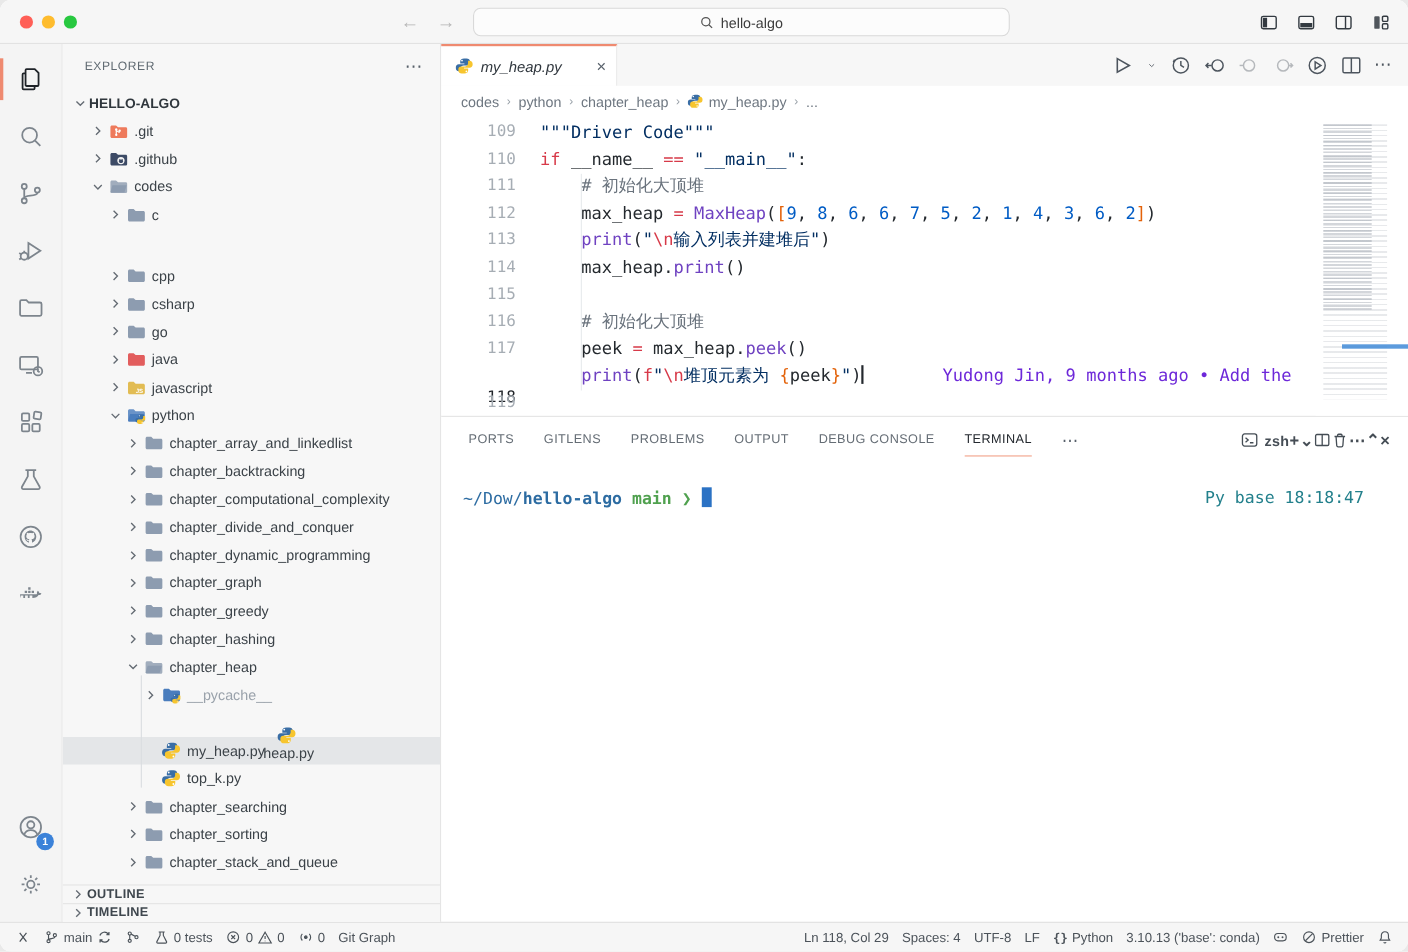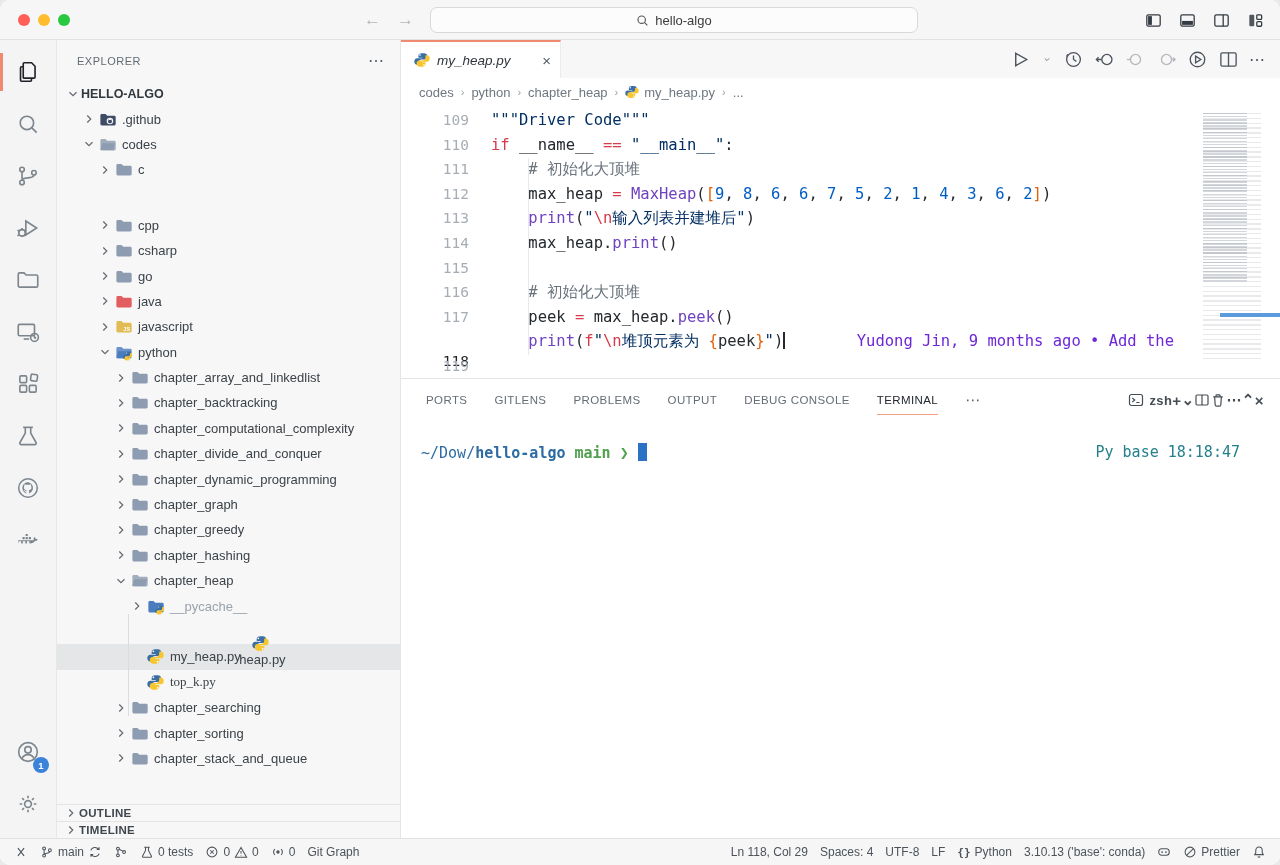--- a/index.html
+++ b/index.html
@@ -289,20 +289,39 @@
             <span class="lbl">HELLO-ALGO</span>
           </div>
           <div class="trow" style="padding-left: 24px;">
             <span class="chev">
               <svg viewBox="0 0 16 16" fill="none" stroke="currentColor" stroke-width="1.4">
                 <path d="M6 4l4 4-4 4"></path>
               </svg>
             </span>
             <span class="ficon">
               <svg viewBox="0 0 16 16">
+                <path fill="#EE7A5C" fill-opacity="1" d="M1.3 4.2c0-.7.6-1.3 1.3-1.3h3.5l1.7 1.6h6.6c.7 0 1.3.6 1.3 1.3v6.5c0 .7-.6 1.3-1.3 1.3H2.6c-.7 0-1.3-.6-1.3-1.3z"></path>
+                <g stroke="#fff" stroke-width="1" fill="none">
+                  <path d="M6.3 6.8v3.4M6.3 7c.1 1.4 2.6.6 2.7 2.2"></path>
+                </g>
+                <circle cx="6.3" cy="6.3" r="1" fill="#fff"></circle>
+                <circle cx="6.3" cy="10.9" r="1" fill="#fff"></circle>
+                <circle cx="9.2" cy="7.4" r="1" fill="#fff"></circle>
+              </svg>
+            </span>
+            <span class="lbl">.git</span>
+          </div>
+          <div class="trow" style="padding-left: 24px;">
+            <span class="chev">
+              <svg viewBox="0 0 16 16" fill="none" stroke="currentColor" stroke-width="1.4">
+                <path d="M6 4l4 4-4 4"></path>
+              </svg>
+            </span>
+            <span class="ficon">
+              <svg viewBox="0 0 16 16">
                 <path fill="#3D4B66" fill-opacity="1" d="M1.3 4.2c0-.7.6-1.3 1.3-1.3h3.5l1.7 1.6h6.6c.7 0 1.3.6 1.3 1.3v6.5c0 .7-.6 1.3-1.3 1.3H2.6c-.7 0-1.3-.6-1.3-1.3z"></path>
                 <circle cx="10.3" cy="9.4" r="3.1" fill="#f2f2f2"></circle>
                 <path fill="#3D4B66" d="M8.8 8l.9.5c.4-.15.9-.15 1.3 0l.9-.5v1.2c.25.35.35.75.25 1.15-.2.75-.95 1.2-1.8 1.2s-1.6-.45-1.8-1.2c-.1-.4 0-.8.25-1.15z"></path>
               </svg>
             </span>
             <span class="lbl">.github</span>
           </div>
           <div class="trow" style="padding-left: 24px;">
             <span class="chev">
               <svg viewBox="0 0 16 16" fill="none" stroke="currentColor" stroke-width="1.4">
@@ -570,21 +589,21 @@
             <span class="ficon">
               <svg viewBox="0 0 16 16">
                 <path fill="#3a6ea5" d="M7.9 1.2c-2.1 0-3.5 1-3.5 2.7v1.8h3.8v.6H3.1C1.4 6.3.3 7.6.3 9.5c0 1.9 1.1 3.2 2.8 3.2h1.4v-2.1c0-1.6 1.4-3 3.1-3h3.3c1.4 0 2.4-1 2.4-2.4V3.9c0-1.7-1.4-2.7-3.1-2.7z"></path>
                 <circle cx="6" cy="3.1" r=".8" fill="#fff"></circle>
                 <path fill="#f7c52e" d="M8.1 14.8c2.1 0 3.5-1 3.5-2.7v-1.8H7.8v-.6h5.1c1.7 0 2.8-1.3 2.8-3.2 0-1.9-1.1-3.2-2.8-3.2h-1.4v2.1c0 1.6-1.4 3-3.1 3H5.1c-1.4 0-2.4 1-2.4 2.4v1.3c0 1.7 1.4 2.7 3.1 2.7z"></path>
                 <circle cx="10" cy="12.9" r=".8" fill="#fff"></circle>
               </svg>
             </span>
             <span class="lbl">my_heap.py</span>
           </div>
-          <div class="trow" style="padding-left: 72px; font-family: Liberation Serif, serif;">
+          <div class="trow" style="padding-left: 72px;">
             <span class="chev"></span>
             <span class="ficon">
               <svg viewBox="0 0 16 16">
                 <path fill="#3a6ea5" d="M7.9 1.2c-2.1 0-3.5 1-3.5 2.7v1.8h3.8v.6H3.1C1.4 6.3.3 7.6.3 9.5c0 1.9 1.1 3.2 2.8 3.2h1.4v-2.1c0-1.6 1.4-3 3.1-3h3.3c1.4 0 2.4-1 2.4-2.4V3.9c0-1.7-1.4-2.7-3.1-2.7z"></path>
                 <circle cx="6" cy="3.1" r=".8" fill="#fff"></circle>
                 <path fill="#f7c52e" d="M8.1 14.8c2.1 0 3.5-1 3.5-2.7v-1.8H7.8v-.6h5.1c1.7 0 2.8-1.3 2.8-3.2 0-1.9-1.1-3.2-2.8-3.2h-1.4v2.1c0 1.6-1.4 3-3.1 3H5.1c-1.4 0-2.4 1-2.4 2.4v1.3c0 1.7 1.4 2.7 3.1 2.7z"></path>
                 <circle cx="10" cy="12.9" r=".8" fill="#fff"></circle>
               </svg>
             </span>
             <span class="lbl">top_k.py</span>

